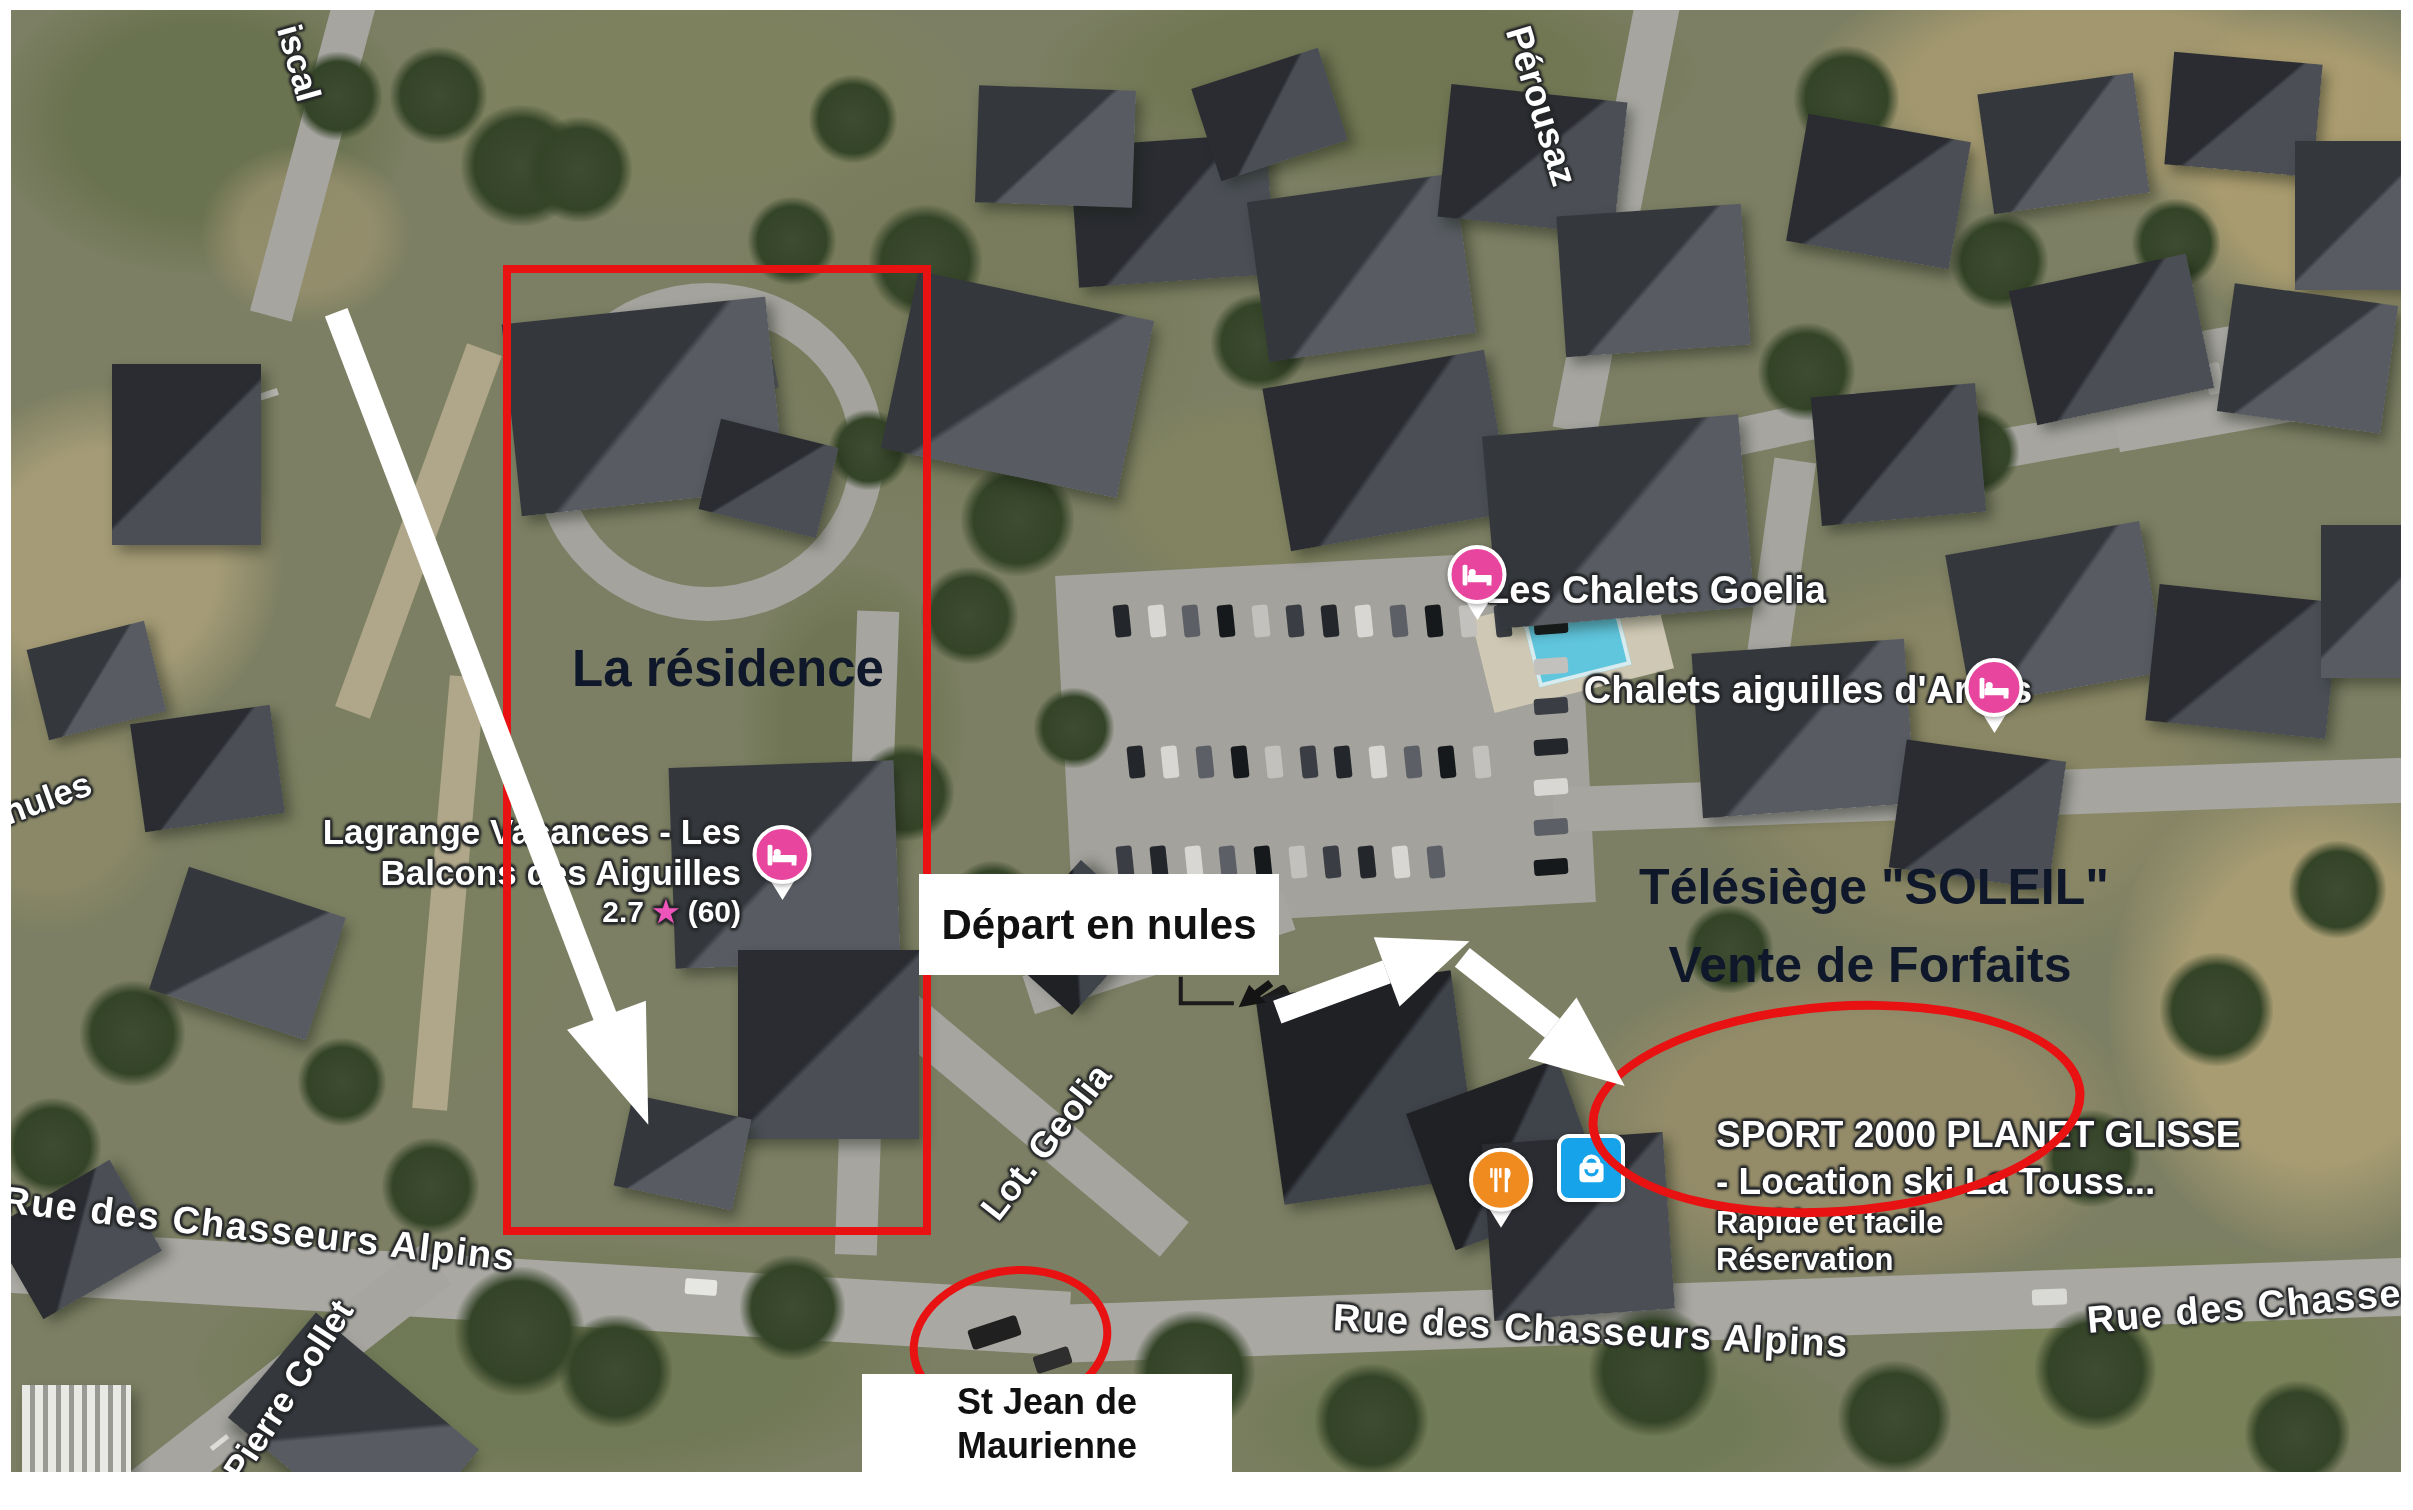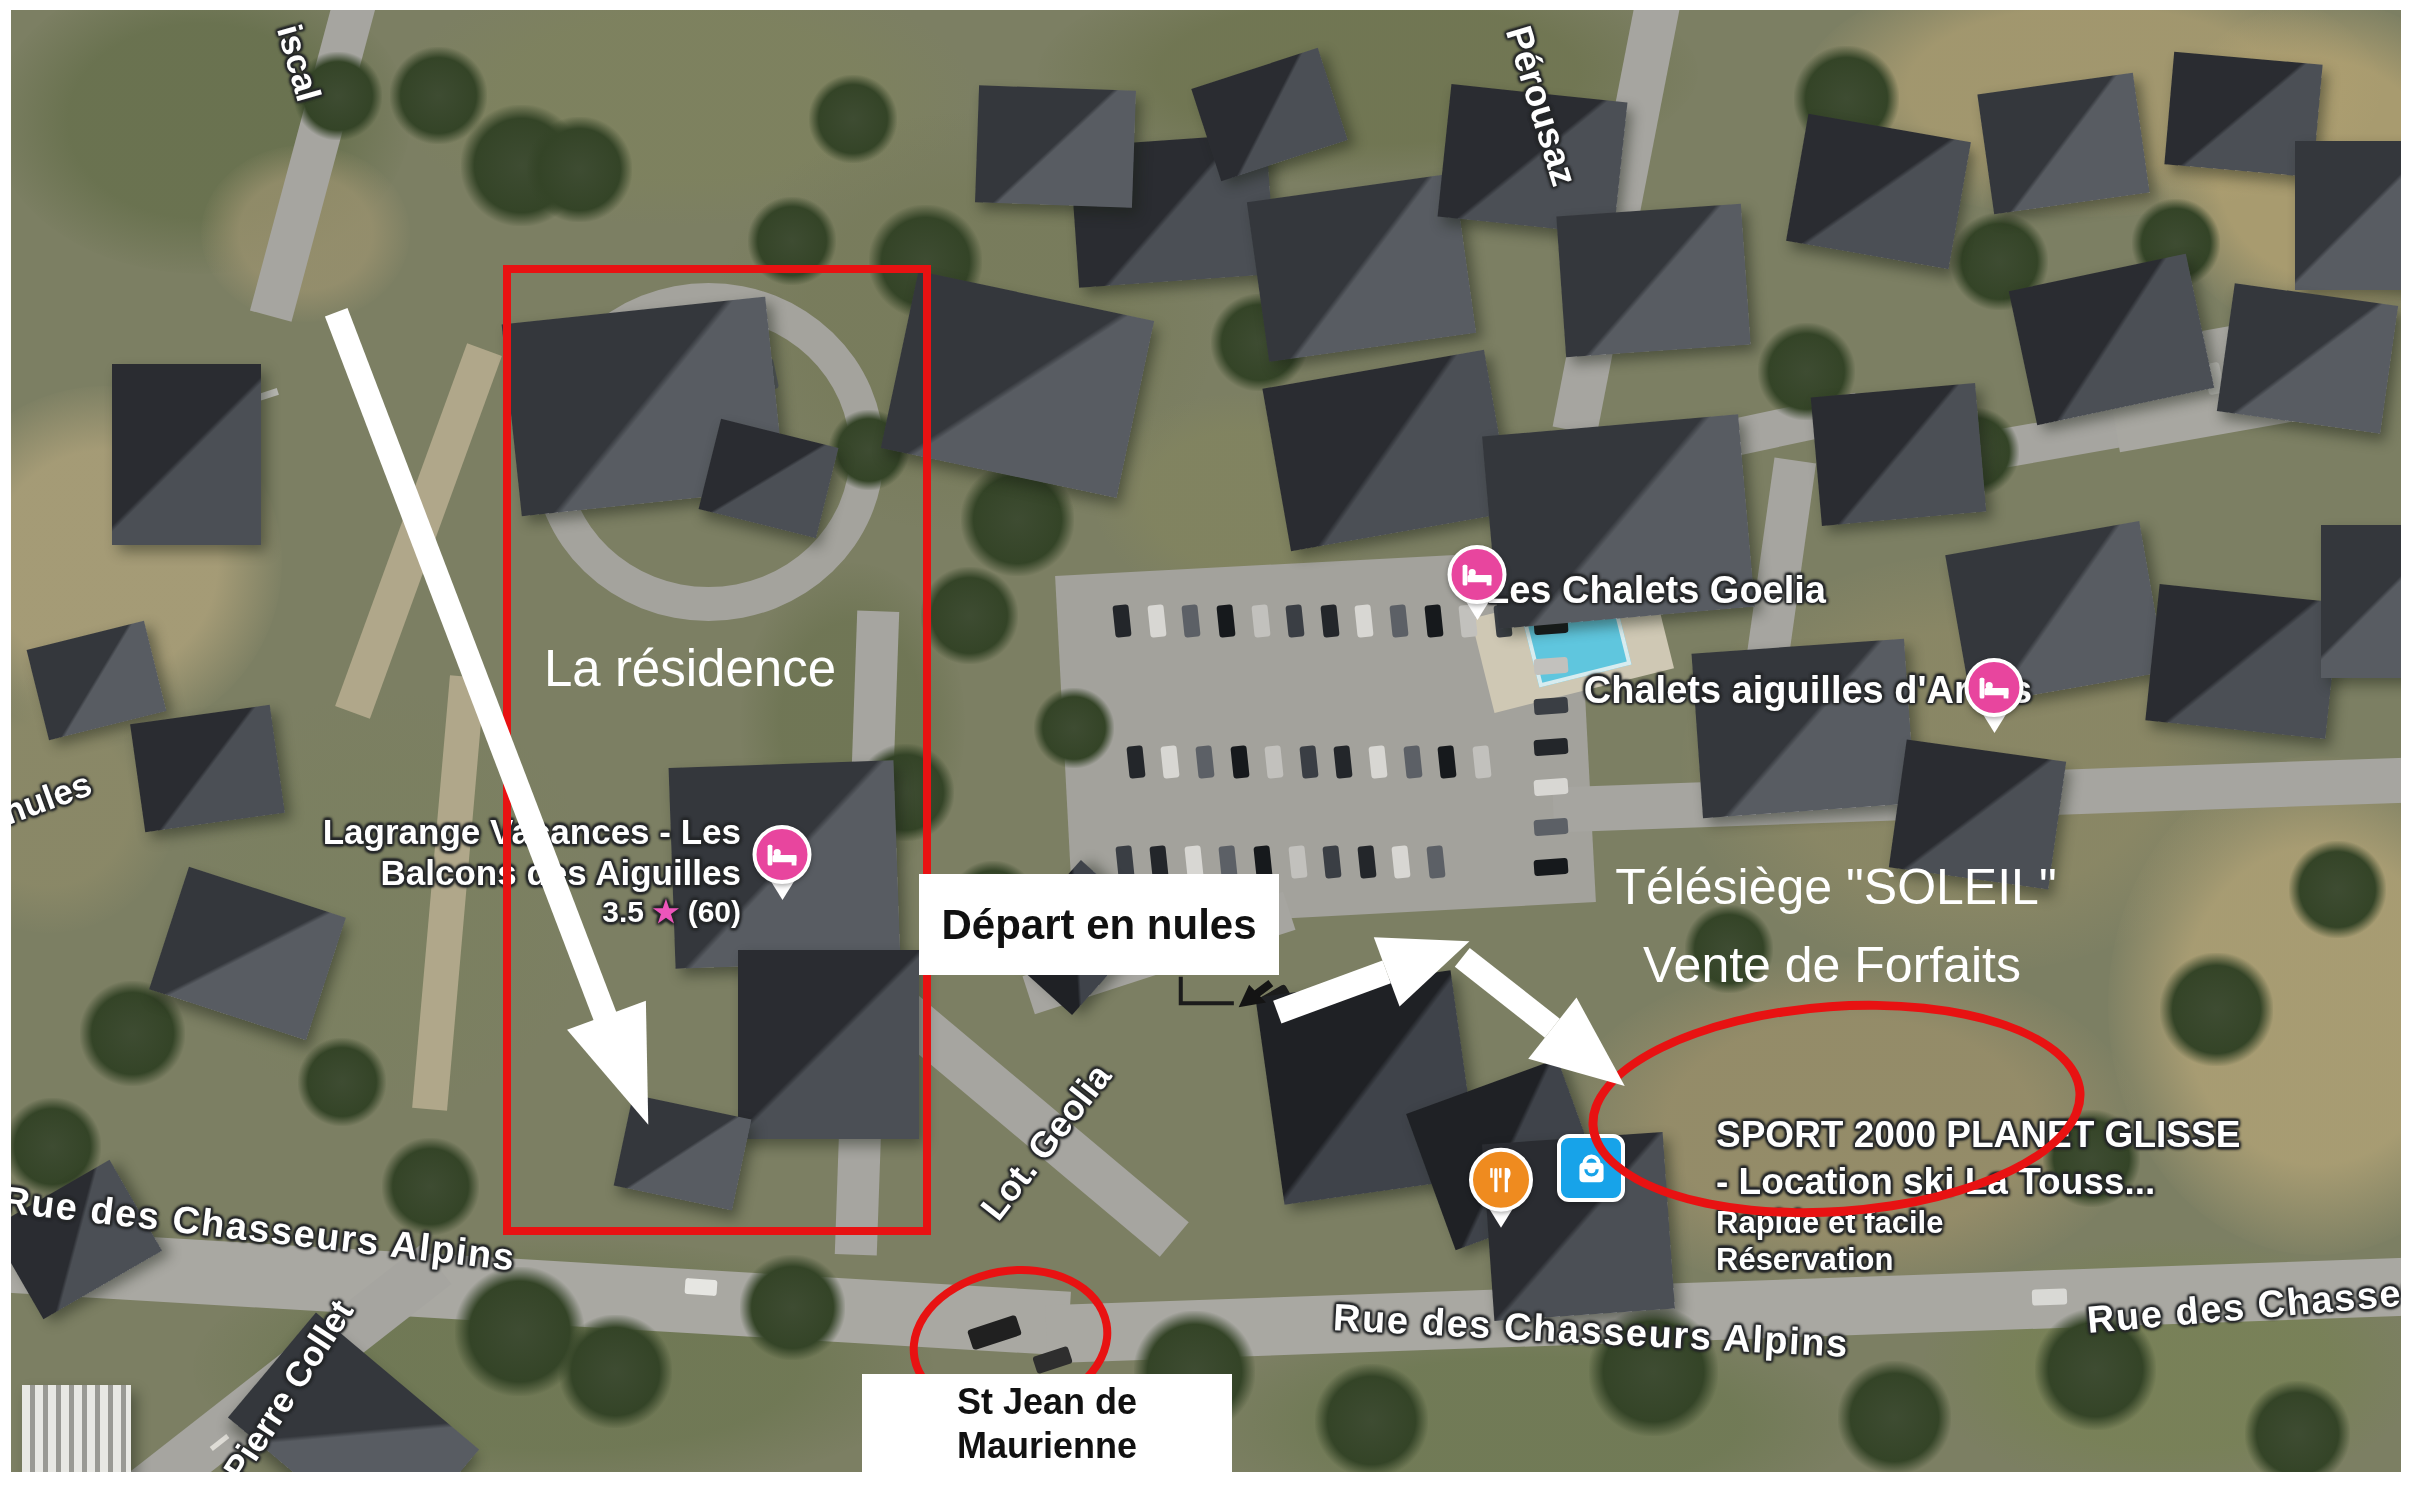--- a/index.html
+++ b/index.html
@@ -11,21 +11,21 @@
     color:#ffffff;font-weight:bold;white-space:nowrap;z-index:8;
     text-shadow:1.6px 0 2.4px #26282a,-1.6px 0 2.4px #26282a,0 1.6px 2.4px #26282a,0 -1.6px 2.4px #26282a,
                 1.6px 1.6px 2.4px #26282a,-1.6px -1.6px 2.4px #26282a,1.6px -1.6px 2.4px #26282a,-1.6px 1.6px 2.4px #26282a;
     transform:translate(-50%,-50%);
   }
   .poi{z-index:9;}
   
   .wbox{background:#ffffff;color:#111111;font-weight:bold;display:flex;flex-direction:column;
         align-items:center;justify-content:center;text-align:center;z-index:22;line-height:1.22;}
   
-  .redtxt{color:#ffffff;font-weight:normal;white-space:nowrap;z-index:21;transform:translate(-50%,-50%);}
+  .redtxt{color:#0f172a;font-weight:bold;white-space:nowrap;z-index:21;transform:translate(-50%,-50%);margin-left:38px;}
   
   .redrect{border:8.8px solid #e81212;z-index:18;}
   .redell{border:8.8px solid #e81212;border-radius:50%;z-index:18;}
   
   .pin{z-index:10;transform:translate(-50%,-88%);}
   .pin .tail{position:absolute;left:50%;bottom:-16px;transform:translateX(-50%);
      width:0;height:0;border-left:13px solid transparent;border-right:13px solid transparent;border-top:21px solid #ffffff;}
   .pin .disc{position:relative;width:51px;height:51px;border-radius:50%;border:4.8px solid #ffffff;
      display:flex;align-items:center;justify-content:center;box-shadow:0 1.6px 4.8px rgba(0,0,0,.35);}
   .sq-icon{z-index:10;transform:translate(-50%,-50%);width:60px;height:60px;border-radius:12px;
@@ -220,21 +220,21 @@
   <span class="abs street" style="left:1046px;top:1142px;font-size:36px;transform:translate(-50%,-50%) rotate(-52deg);">Lot. Geolia</span>
   <span class="abs street" style="left:259px;top:1229px;font-size:38px;letter-spacing:1.6px;transform:translate(-50%,-50%) rotate(6.5deg);">Rue des Chasseurs Alpins</span>
   <span class="abs street" style="left:1591px;top:1331px;font-size:38px;letter-spacing:1.6px;transform:translate(-50%,-50%) rotate(3deg);">Rue des Chasseurs Alpins</span>
   <span class="abs street" style="left:2265px;top:1305px;font-size:38px;letter-spacing:1.6px;transform:translate(-50%,-50%) rotate(-5deg);">Rue des Chasseur</span>
   <span class="abs street" style="left:278px;top:1406px;font-size:35px;transform:translate(-50%,-50%) rotate(-57deg);">P. Pierre Collet</span>
 
   <div class="abs poi lag" style="right:1672px;top:811px;transform:none;font-size:35px;">
     <div>Lagrange Vacances - Les</div>
     <div>Balcons des Aiguilles</div>
     <div class="small">
-      <span>3.5</span>
+      <span>2.7</span>
       <span style="color:#ed55bb;">★</span>
       <span>(60)</span>
     </div>
   </div>
 
   <span class="abs poi" style="left:1656px;top:590px;font-size:38px;">Les Chalets Goelia</span>
   <span class="abs poi" style="left:1808px;top:690px;font-size:38px;">Chalets aiguilles d'Arves</span>
 
   <div class="abs poi sport" style="left:1716px;top:1112px;font-size:37px;">
     <div>SPORT 2000 PLANET GLISSE</div>

